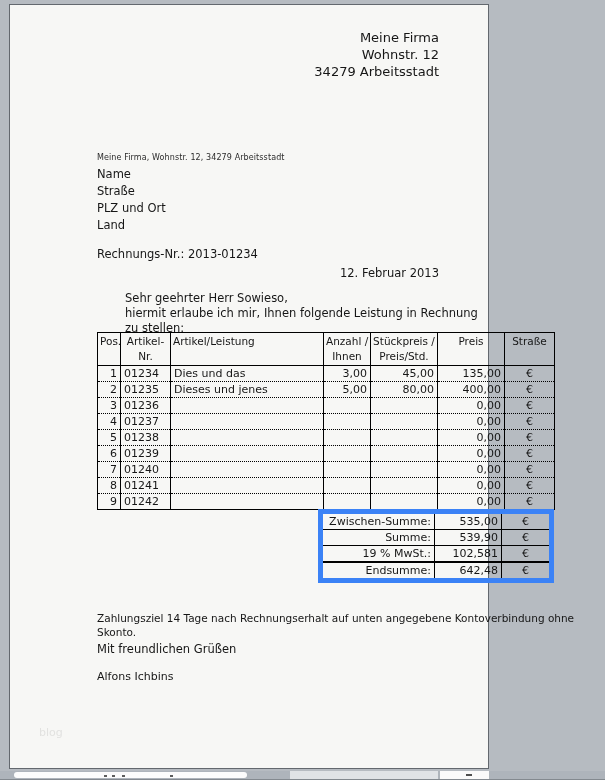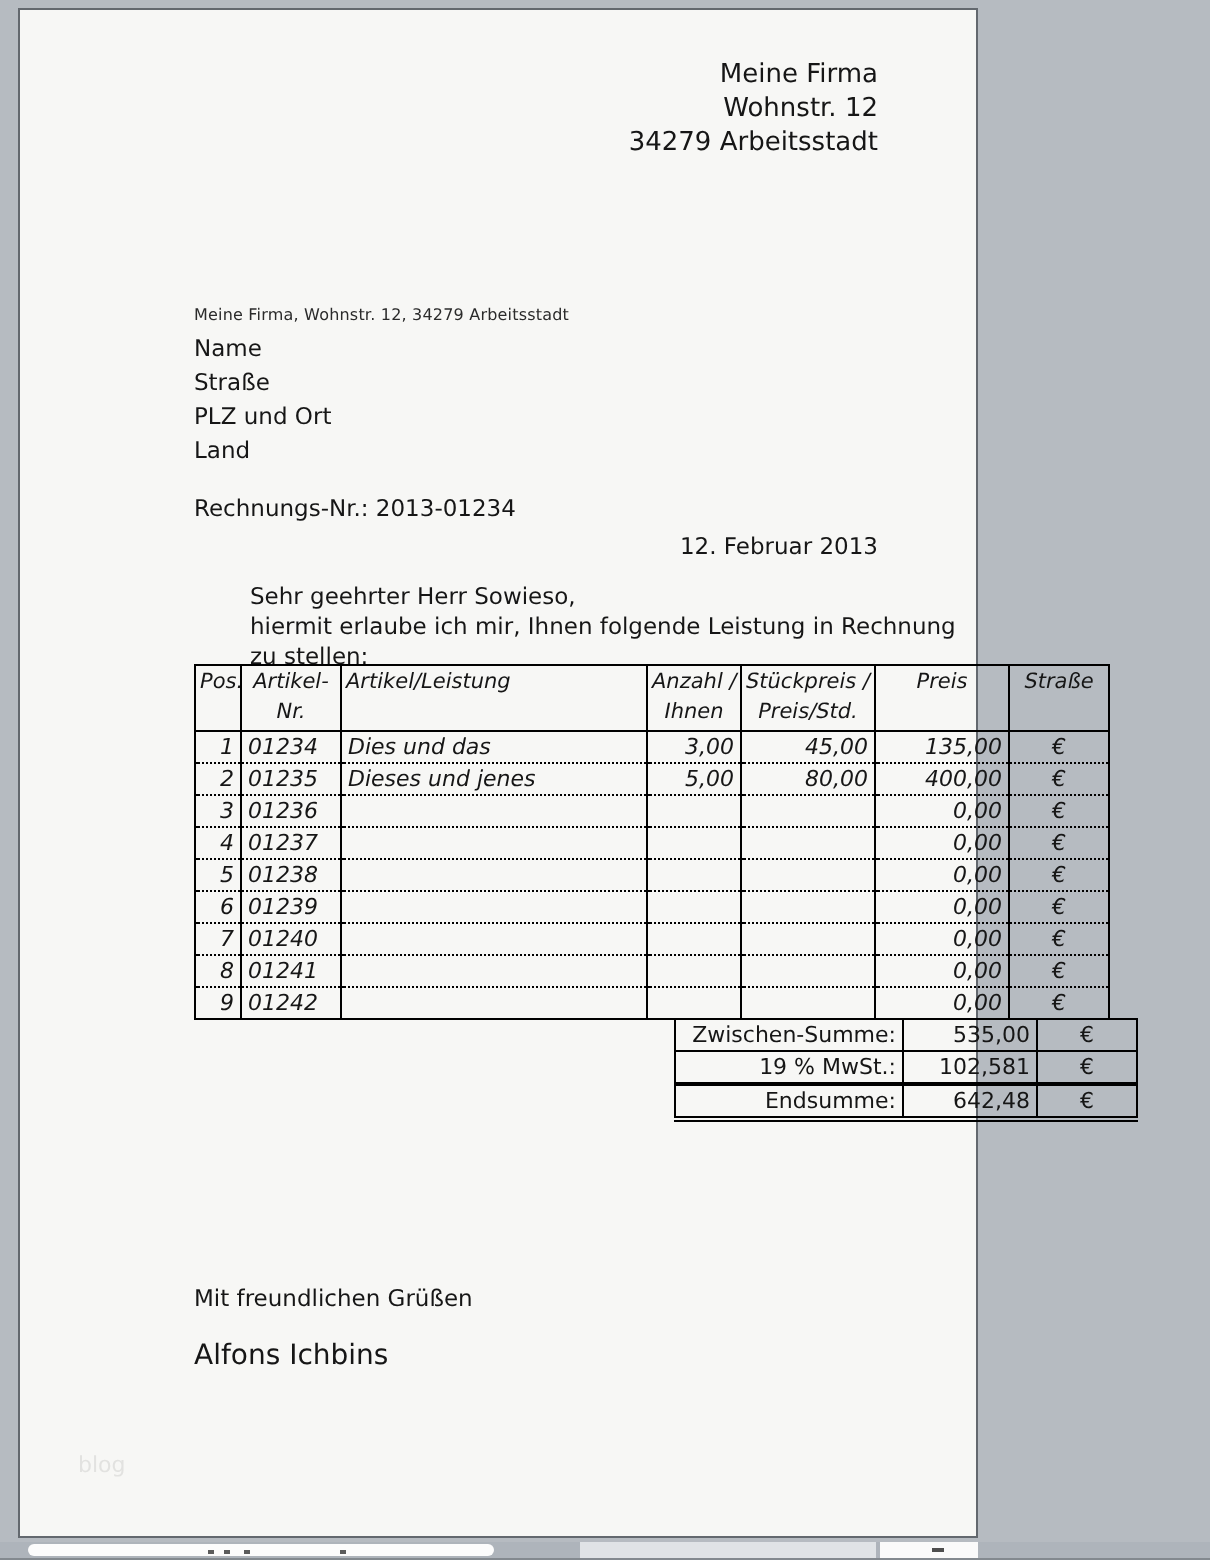--- a/index.html
+++ b/index.html
@@ -18,47 +18,47 @@
   
   .letterhead{top:24px;right:49px;text-align:right;font-size:13px;line-height:17px;}
   
   .sender{left:87px;top:148px;font-size:8px;color:#2b2b2b;letter-spacing:.1px;}
   .recipient{left:87px;top:161px;font-size:11.5px;line-height:17px;}
   .invoice-no{left:87px;top:242px;font-size:11.5px;}
   .date{right:49px;top:261px;font-size:11.5px;text-align:right;}
   .salutation-block{left:87px;top:286px;font-size:11.5px;line-height:15px;margin-left:28px;}
   
   table{border-collapse:collapse;table-layout:fixed;}
-  .items{left:87px;top:327px;width:457px;border:1px solid #000;font-size:11px;font-style:italic;}
+  .items{left:87px;top:327px;width:457px;border:1px solid #000;font-size:11px;}
   .items th{
     font-weight:normal;vertical-align:top;text-align:center;
     font-size:10.5px;line-height:15px;padding:1px 2px 0 2px;height:31px;
     border-right:1px solid #000;border-bottom:1px solid #000;
     overflow:hidden;white-space:nowrap;
   }
   .items td{
     height:15px;line-height:15px;padding:0 3px;
     border-right:1px solid #000;border-bottom:1px dotted #000;
     overflow:hidden;white-space:nowrap;
   }
   .items th.a-left{text-align:left;}
   .items td.a-right{text-align:right;}
   .items td.a-center{text-align:center;}
-  .summary{left:327px;top:504px;width:231px;border:1px solid #3b82f6;font-size:11px;}
+  .summary{left:308px;top:504px;width:231px;border:5px solid #3b82f6;font-size:11px;}
   .summary td{
     height:15px;line-height:15px;padding:0 3px;
     border:1px solid #000;overflow:hidden;white-space:nowrap;
   }
   .summary td.lbl,.summary td.val{text-align:right;}
   .summary td.cur{text-align:center;}
   .summary tr.total td{border-top:2px solid #000;border-bottom:3px double #000;}
   
   .terms{left:87px;top:606px;font-size:10.5px;line-height:14px;white-space:nowrap;}
   .closing{left:87px;top:637px;font-size:11.5px;}
-  .signature{left:87px;top:665px;font-size:14px;}
+  .signature{left:87px;top:665px;font-size:11px;}
   .watermark{left:29px;top:721px;font-size:11px;color:#e2e2e0;}
   
   .bottom-chrome{
     position:absolute;left:0;top:771px;width:605px;height:9px;
     background:#aeb4bb;border-bottom:1px solid #83898f;box-sizing:border-box;
   }
   .hscrollbar{position:absolute;left:14px;top:1px;width:233px;height:6px;background:#fcfcfc;border-radius:3px;}
   .speck{position:absolute;width:3px;height:2px;background:#5c5c5c;top:3px;}
   .sheet-tab-a{position:absolute;left:290px;top:0;width:148px;height:8px;background:#e0e3e6;}
   .sheet-tab-b{position:absolute;left:440px;top:0;width:49px;height:8px;background:#fafafa;}
@@ -226,32 +226,41 @@
         <col style="width:67px">
         <col style="width:50px">
       </colgroup>
     <tbody>
       <tr>
         <td class="lbl">Zwischen-Summe:</td>
         <td class="val">535,00</td>
         <td class="cur">€</td>
       </tr>
       <tr>
+        <td class="lbl">Summe:</td>
+        <td class="val">539,90</td>
+        <td class="cur">€</td>
+      </tr>
+      <tr>
         <td class="lbl">19 % MwSt.:</td>
         <td class="val">102,581</td>
         <td class="cur">€</td>
       </tr>
       <tr class="total">
         <td class="lbl">Endsumme:</td>
         <td class="val">642,48</td>
         <td class="cur">€</td>
       </tr>
     </tbody>
   </table>
 
+  <div class="abs terms">
+    <div>Zahlungsziel 14 Tage nach Rechnungserhalt auf unten angegebene Kontoverbindung ohne</div>
+    <div>Skonto.</div>
+  </div>
 
   <div class="abs closing">Mit freundlichen Grüßen</div>
   <div class="abs signature">Alfons Ichbins</div>
   <div class="abs watermark">blog</div>
 
 </div>
 
 <div class="bottom-chrome">
   <div class="hscrollbar">
     <span class="speck" style="left:90px"></span>

